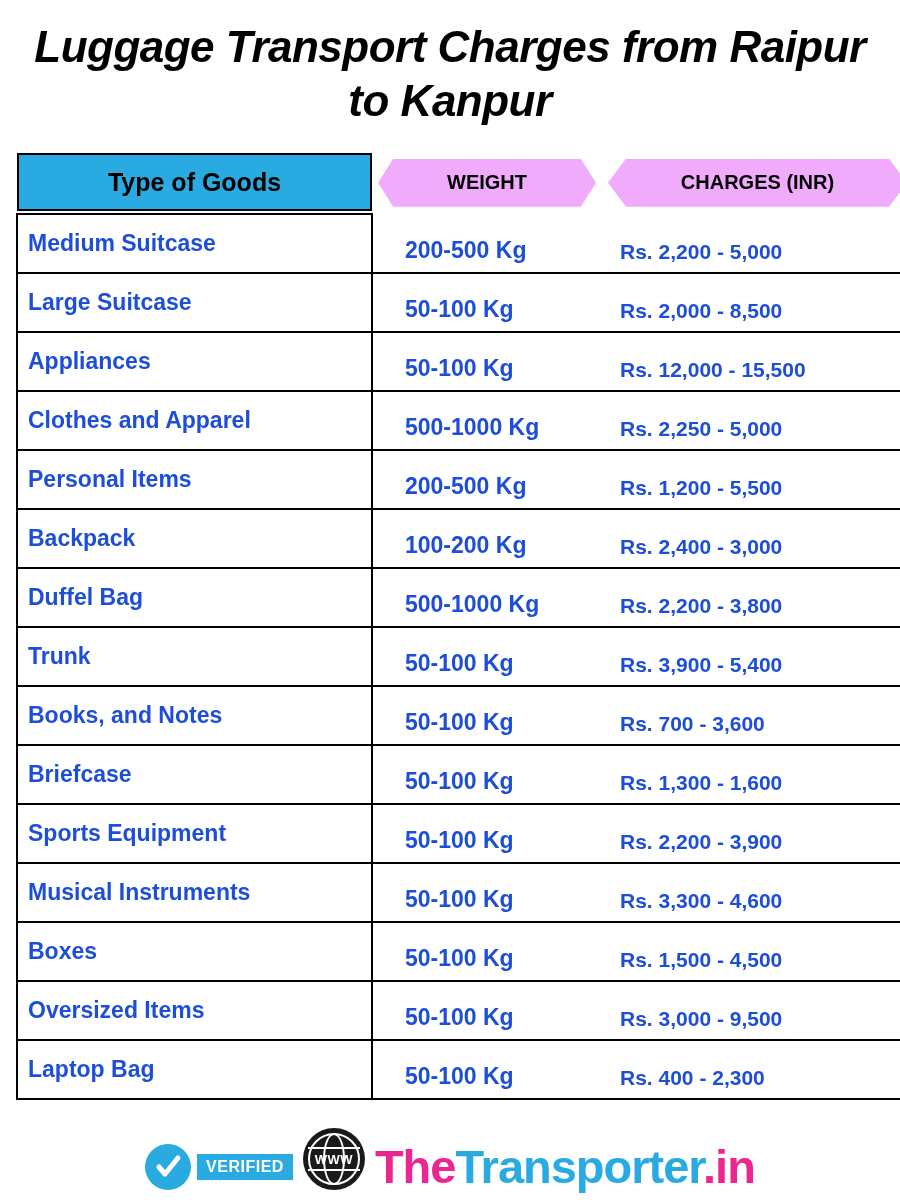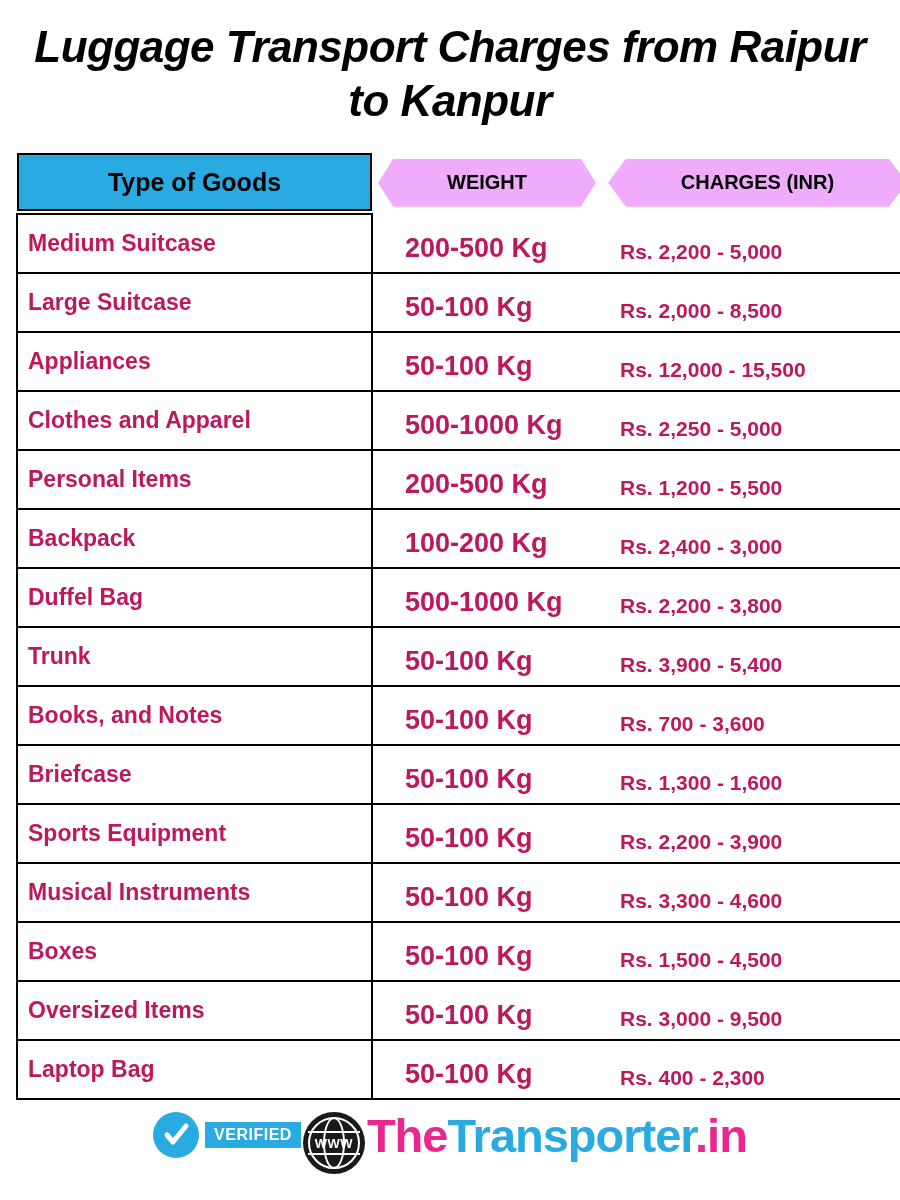--- a/index.html
+++ b/index.html
@@ -87,31 +87,31 @@
   }
   .hdr-arrow.wide {
     clip-path: polygon(0% 50%, 6% 0%, 94% 0%, 100% 50%, 94% 100%, 6% 100%);
   }
 
   tbody td {
     border: 2px solid #000;
     height: 59px;
     box-sizing: border-box;
     font-weight: bold;
-    color: #be185d;
+    color: #1d4ed8;
   }
   td.goods {
     font-size: 23px;
     padding-left: 10px;
     border-left: 2px solid #000;
     border-right: 2px solid #000;
     vertical-align: middle;
   }
   td.weight {
-    font-size: 27px;
+    font-size: 23px;
     padding-left: 32px;
     vertical-align: bottom;
     padding-bottom: 8px;
     border-left: none;
     border-right: none;
     border-top: 2px solid #000;
     border-bottom: 2px solid #000;
   }
   td.charge {
     font-size: 21px;
@@ -124,24 +124,24 @@
     border-bottom: 2px solid #000;
   }
   tbody tr:first-child td.weight,
   tbody tr:first-child td.charge {
     border-top: none;
   }
 
   
   .footer {
     display: flex;
-    align-items: flex-start;
-    justify-content: center;
-    gap: 2px;
-    margin-top: 12px;
+    align-items: flex-end;
+    justify-content: center;
+    gap: 10px;
+    margin-top: 28px;
     padding-bottom: 8px;
   }
   .verified {
     display: flex;
     align-items: center;
     gap: 6px;
   }
   .check-circle {
     width: 46px;
     height: 46px;

